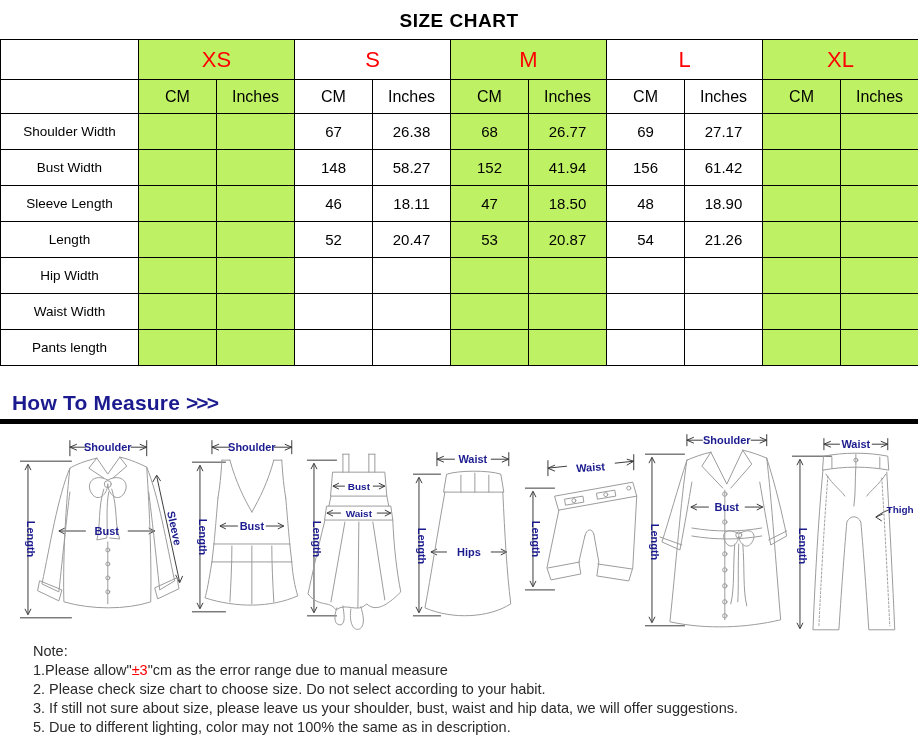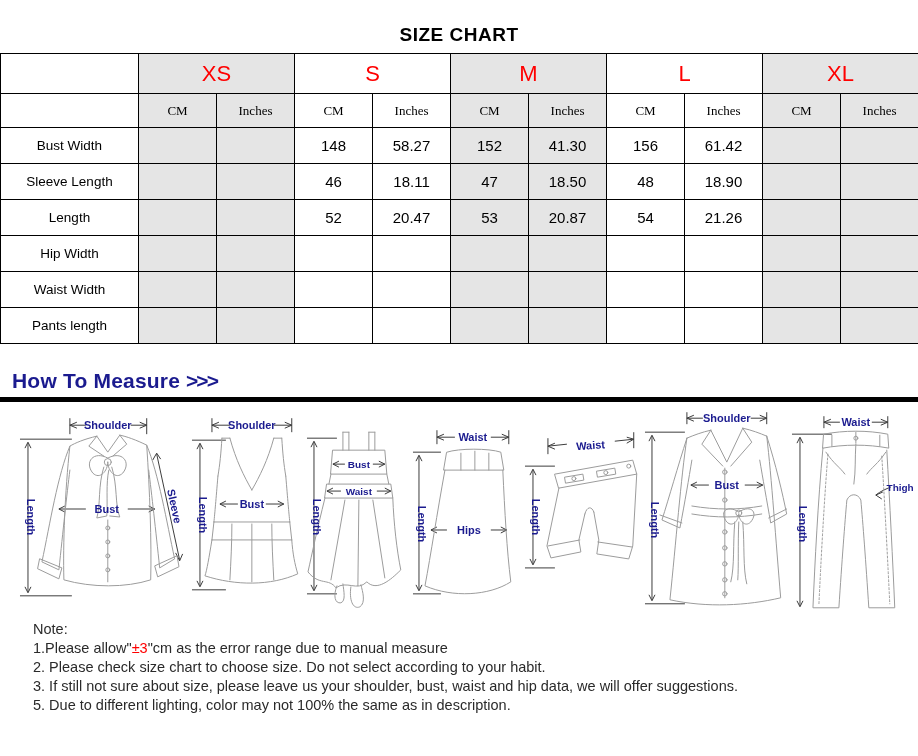--- a/index.html
+++ b/index.html
@@ -3,33 +3,33 @@
 <meta charset="utf-8">
 <style>
   html,body{margin:0;padding:0;}
   body{
     width:918px;height:756px;background:#ffffff;position:relative;overflow:hidden;
     font-family:"Liberation Sans",sans-serif;color:#000;
   }
   
   .page-title{
     text-align:center;font-weight:bold;font-size:19px;letter-spacing:.5px;
-    padding:24px 0 7px 0;
+    padding:10px 0 7px 0;
   }
   
   table.size-chart{border-collapse:collapse;table-layout:fixed;width:918px;}
   table.size-chart td,table.size-chart th{
     border:1px solid #000;text-align:center;vertical-align:middle;padding:0;
     font-weight:normal;overflow:hidden;white-space:nowrap;
   }
   .size-cell{color:#ff0000;font-weight:bold;font-size:22px;height:39px;}
-  .unit-cell{font-weight:bold;font-size:13px;height:33px;font-family:Liberation Serif, serif;}
+  .unit-cell{font-weight:bold;font-size:16px;height:33px;}
   .row-label{font-size:13.5px;height:35px;}
   .num-cell{font-size:15px;height:35px;}
-  .shaded{background:#e5e5e5;}
+  .shaded{background:#bef264;}
   
   .htm-heading{
     color:#1b1b8f;font-weight:bold;font-size:21px;margin:25px 12px 4px 12px;
     letter-spacing:.2px;
   }
   .htm-heading .chev{letter-spacing:-2px;margin-left:6px;}
   .rule{height:5px;background:#000;width:918px;}
   
   .garments{
     display:flex;justify-content:space-between;align-items:flex-start;
@@ -82,27 +82,40 @@
         <th class="unit-cell shaded">CM</th>
         <th class="unit-cell shaded">Inches</th>
         <th class="unit-cell">CM</th>
         <th class="unit-cell">Inches</th>
         <th class="unit-cell shaded">CM</th>
         <th class="unit-cell shaded">Inches</th>
       </tr>
     </thead>
     <tbody>
       <tr>
+        <th class="row-label">Shoulder Width</th>
+        <td class="num-cell shaded"></td>
+        <td class="num-cell shaded"></td>
+        <td class="num-cell">67</td>
+        <td class="num-cell">26.38</td>
+        <td class="num-cell shaded">68</td>
+        <td class="num-cell shaded">26.77</td>
+        <td class="num-cell">69</td>
+        <td class="num-cell">27.17</td>
+        <td class="num-cell shaded"></td>
+        <td class="num-cell shaded"></td>
+      </tr>
+      <tr>
         <th class="row-label">Bust Width</th>
         <td class="num-cell shaded"></td>
         <td class="num-cell shaded"></td>
         <td class="num-cell">148</td>
         <td class="num-cell">58.27</td>
         <td class="num-cell shaded">152</td>
-        <td class="num-cell shaded">41.30</td>
+        <td class="num-cell shaded">41.94</td>
         <td class="num-cell">156</td>
         <td class="num-cell">61.42</td>
         <td class="num-cell shaded"></td>
         <td class="num-cell shaded"></td>
       </tr>
       <tr>
         <th class="row-label">Sleeve Length</th>
         <td class="num-cell shaded"></td>
         <td class="num-cell shaded"></td>
         <td class="num-cell">46</td>

